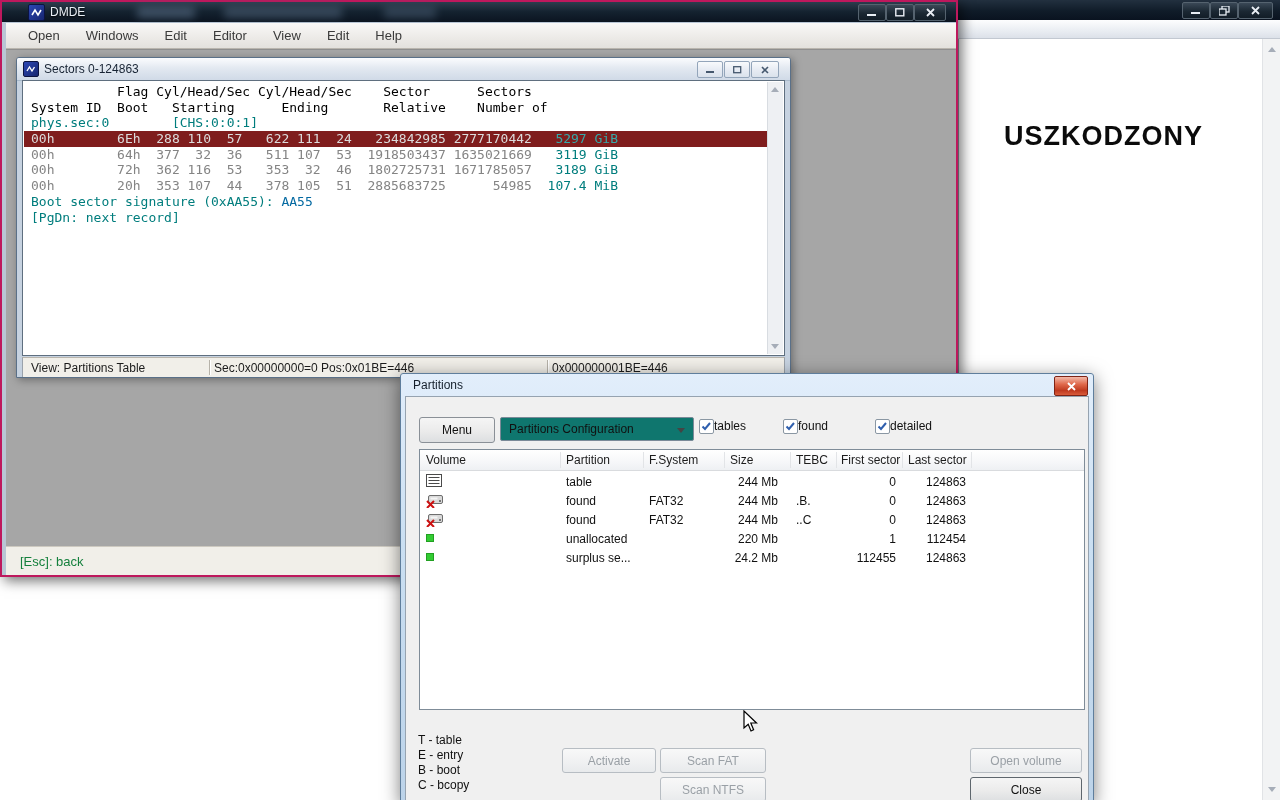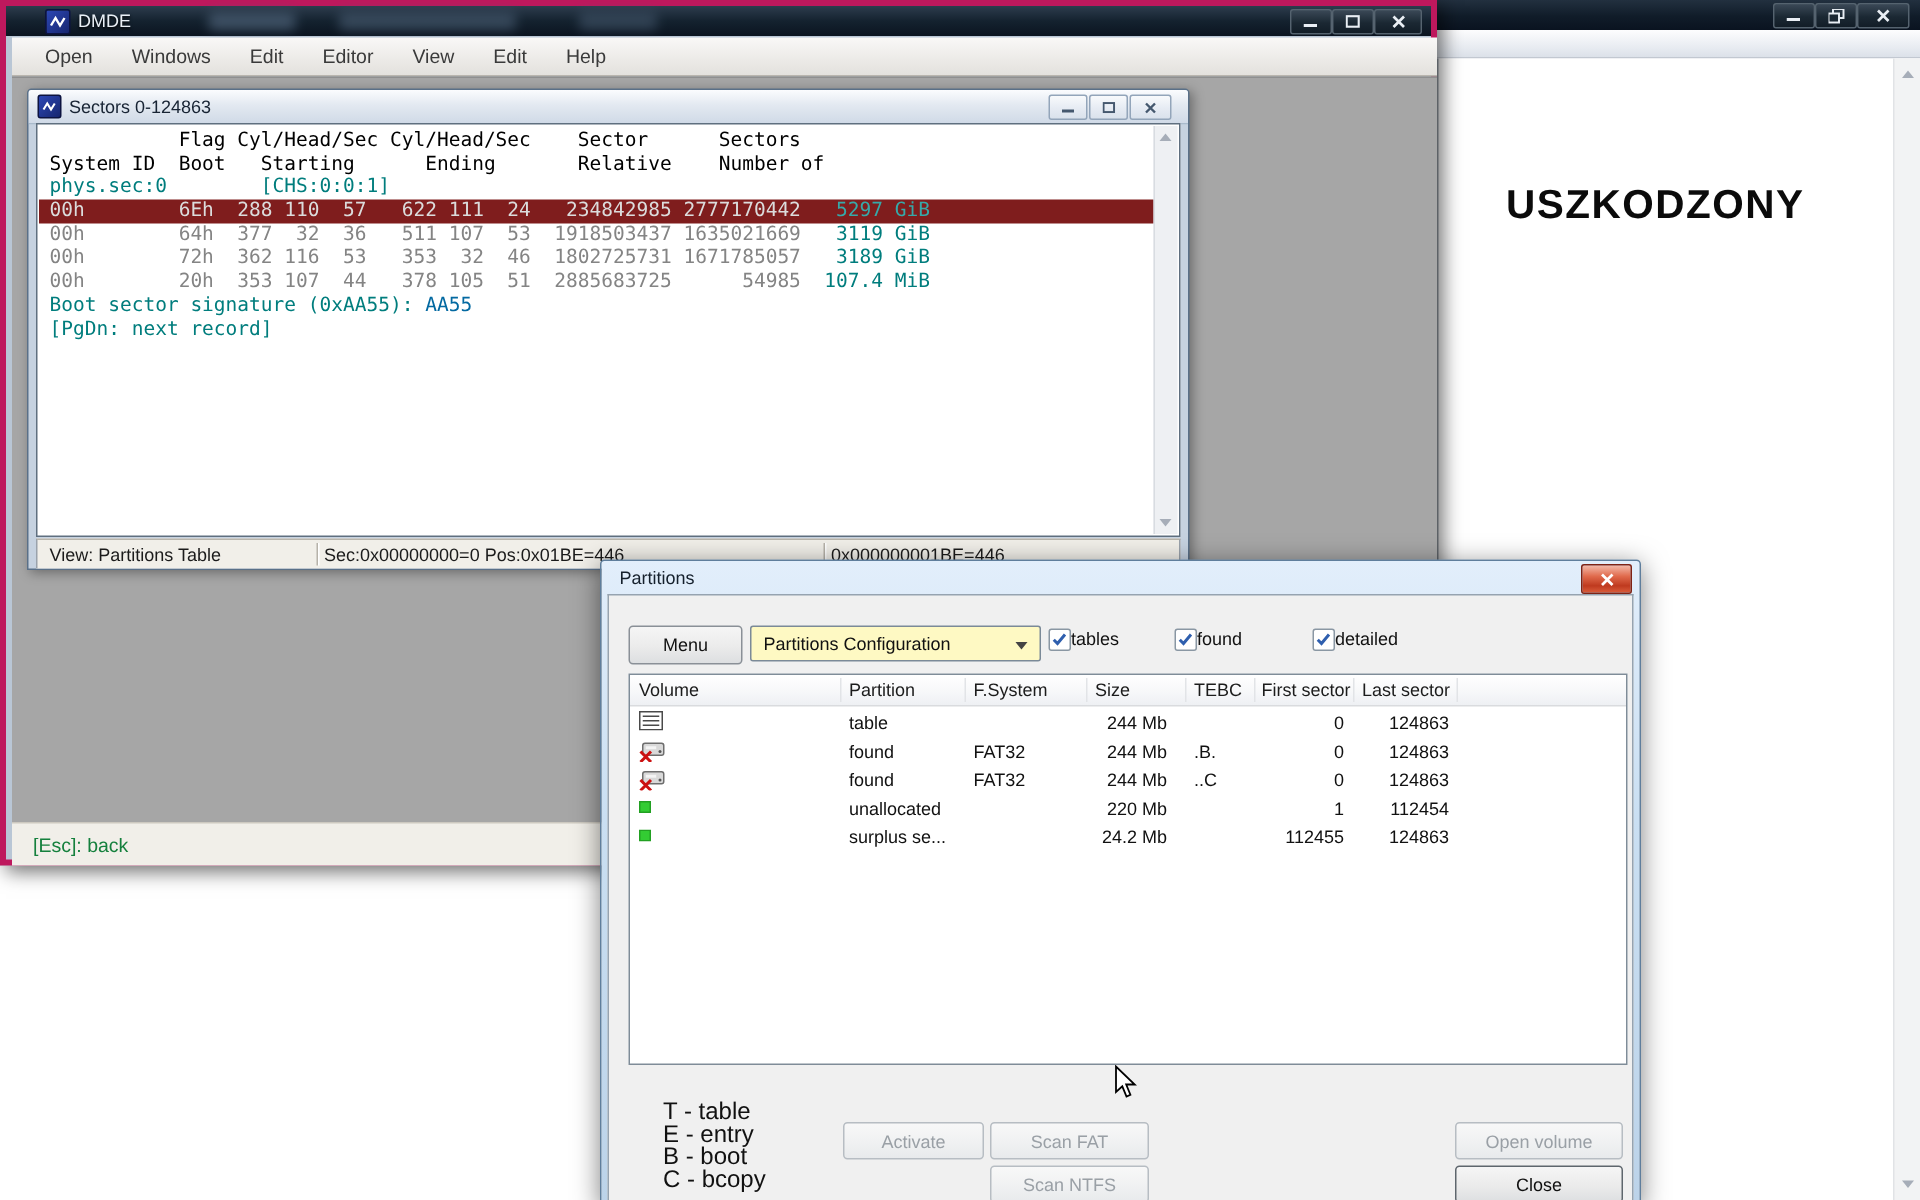--- a/index.html
+++ b/index.html
@@ -27,21 +27,21 @@
   .scroll-arrow{width:0;height:0;position:absolute;left:5px;}
   .arrow-up{border-left:4px solid transparent;border-right:4px solid transparent;
     border-bottom:5px solid #a6adb8;top:8px;}
   .arrow-down{border-left:4px solid transparent;border-right:4px solid transparent;
     border-top:5px solid #a6adb8;bottom:8px;}
   #uszkodzony{left:1004px;top:121px;font-size:27px;font-weight:bold;color:#0b0b0b;
     letter-spacing:1px;font-family:"Liberation Sans",sans-serif;}
 
   
   #dmde{left:0;top:0;width:958px;height:577px;background:#b9c6d5;
-    border:4px solid #be185d;box-shadow:4px 4px 12px rgba(0,0,0,0.55);box-sizing:border-box;}
+    border:2px solid #be185d;box-shadow:4px 4px 12px rgba(0,0,0,0.55);box-sizing:border-box;}
   #dmde-titlebar{left:0;top:0;width:100%;height:20px;
     background:linear-gradient(180deg,#2d3c4d 0%,#14222f 50%,#0b1420 100%);}
   .app-icon{position:absolute;width:15px;height:15px;border-radius:2px;
     background:linear-gradient(135deg,#2c47b5 0%,#17266f 100%);border:1px solid #0c1340;}
   .app-icon svg{display:block;margin:2px 0 0 1px;}
   #dmde-title-text{position:absolute;left:48px;top:3px;font-size:12px;color:#e9eff6;
     text-shadow:0 1px 2px #000;}
   .blur-patch{position:absolute;height:12px;top:4px;border-radius:3px;
     background:#45586d;filter:blur(4px);opacity:.85;}
   #dmde-menubar{left:4px;top:21px;width:950px;height:26px;
@@ -97,40 +97,40 @@
     display:flex;align-items:center;justify-content:center;}
   #partitions-body{position:absolute;left:4px;top:22px;right:4px;bottom:0;
     background:#f0f0f0;border:1px solid #96a3b0;border-bottom:none;}
   .btn{position:absolute;border:1px solid #8a9097;border-radius:3px;
     background:linear-gradient(180deg,#f5f5f5 0%,#ebebeb 55%,#dddfe1 100%);
     font-size:12px;color:#111;display:flex;align-items:center;justify-content:center;}
   .btn.disabled{border-color:#b7bdc3;color:#9aa0a6;
     background:linear-gradient(180deg,#f8f8f8 0%,#f0f1f2 55%,#e8eaec 100%);}
   #btn-menu{left:13px;top:20px;width:74px;height:24px;}
   #combo-config{position:absolute;left:94px;top:20px;width:194px;height:24px;
-    background:#fef9c3;border:1px solid #7b8a98;border-radius:2px;box-sizing:border-box;}
+    background:#0f766e;border:1px solid #7b8a98;border-radius:2px;box-sizing:border-box;}
   #combo-config .combo-text{position:absolute;left:8px;top:4px;font-size:12px;color:#111;}
   .combo-arrow{position:absolute;right:8px;top:10px;width:0;height:0;
     border-left:4px solid transparent;border-right:4px solid transparent;
     border-top:5px solid #444;}
   .checkbox{position:absolute;width:13px;height:13px;background:#fff;
     border:1px solid #8a97a3;border-radius:2px;}
   .checkbox svg{display:block;margin:1px 0 0 1px;}
   .cb-label{position:absolute;font-size:12px;color:#111;white-space:nowrap;}
   #plist{position:absolute;left:13px;top:52px;width:666px;height:261px;background:#ffffff;
     border:1px solid #7f8c98;box-sizing:border-box;}
   #plist-header{position:absolute;left:0;top:0;right:0;height:20px;
     background:linear-gradient(180deg,#ffffff 0%,#f6f7f9 60%,#eef0f3 100%);
     border-bottom:1px solid #d9dbde;}
   .ph-label{position:absolute;top:3px;font-size:12px;color:#1c1c1c;white-space:nowrap;}
   .ph-sep{position:absolute;top:2px;bottom:2px;width:1px;background:#e2e4e7;}
   .prow{position:absolute;left:0;right:0;height:19px;}
   .pcell{position:absolute;top:3px;font-size:12px;color:#111;white-space:nowrap;}
   .pcell.r{text-align:right;}
-  .legend-line{position:absolute;left:36px;font-size:16px;color:#111;white-space:nowrap;}
+  .legend-line{position:absolute;left:12px;font-size:12px;color:#111;white-space:nowrap;}
   #cursor{left:742px;top:710px;pointer-events:none;z-index:99;}
 </style>
 </head>
 <body>
 
 <div class="abs" id="bg-titlebar"></div>
 <div class="winbtn-dark" style="left:1182px;width:26px;">
   <svg width="10" height="9">
       <rect x="0" y="6" width="9" height="2" fill="#e9eef4"></rect>
     </svg>

